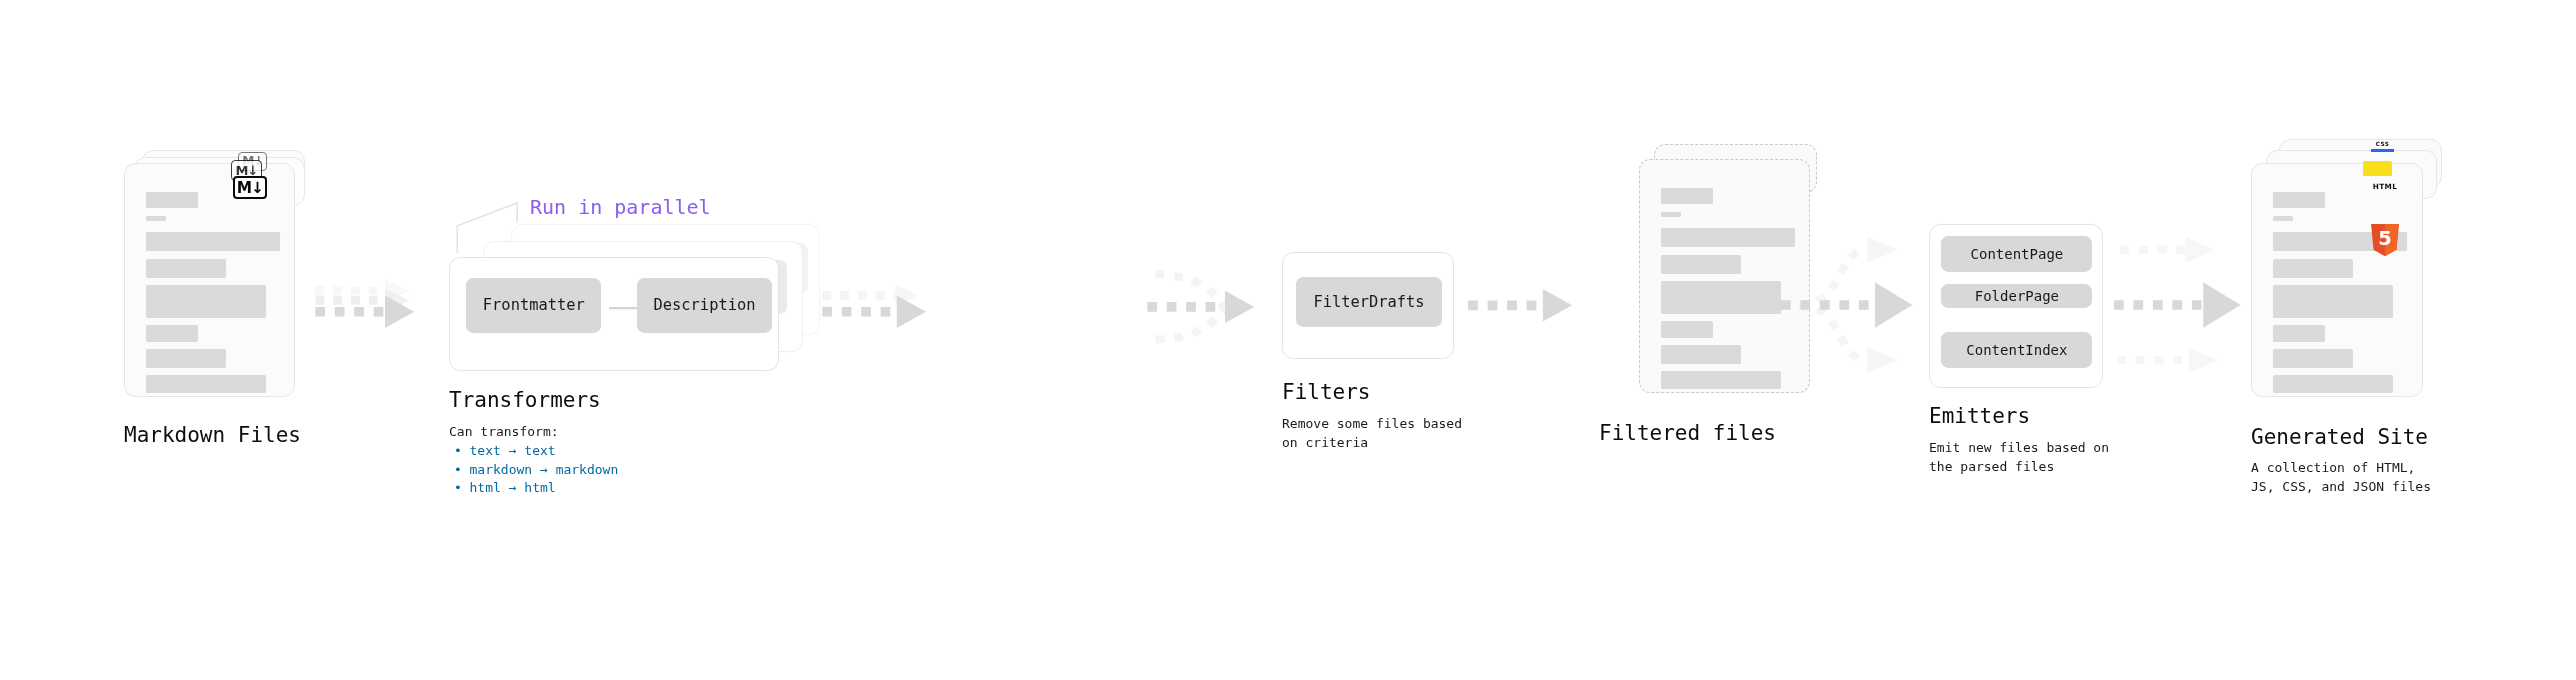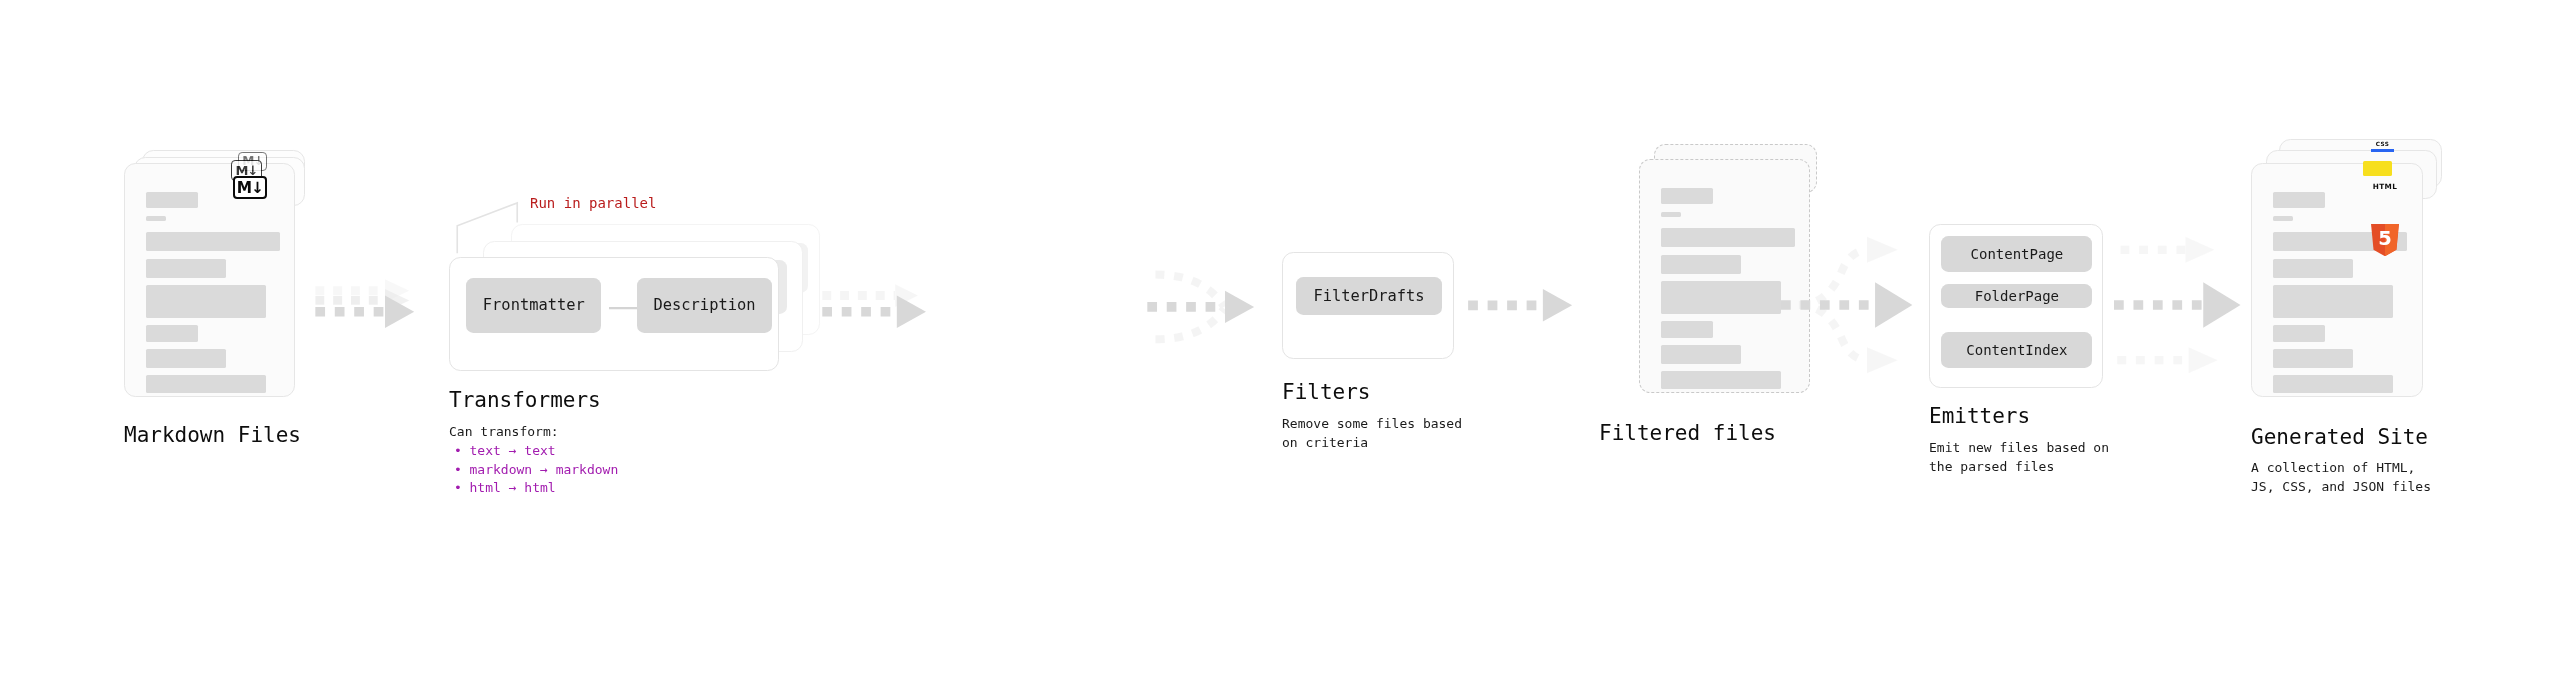--- a/index.html
+++ b/index.html
@@ -119,22 +119,22 @@
   }
   .subtitle {
     position: absolute;
     font-size: 13px;
     color: #1a1a1a;
     line-height: 18.7px;
     white-space: pre;
   }
   .annot {
     position: absolute;
-    font-size: 14px;
-    color: #b91c1c;
+    font-size: 20px;
+    color: #8b5cf6;
     white-space: nowrap;
   }
   .bullets { list-style: none; }
   .bullets li { white-space: pre; }
 
   svg { display: block; overflow: visible; }
 </style>
 </head>
 <body>
 
@@ -209,21 +209,21 @@
       <div class="pill" style="left:16.3px; top:19.5px; width:135px; height:55px; font-size:15.4px;">Frontmatter</div>
       <svg style="position:absolute; left:159px; top:42px;" width="81" height="16.3" viewBox="0 0 100 20">
         <line x1="0" y1="10" x2="72" y2="10" stroke="#d4d4d4" stroke-width="3"></line>
         <polygon points="72,3 86,10 72,17" fill="#d4d4d4"></polygon>
       </svg>
       <div class="pill" style="left:187px; top:19.5px; width:135px; height:55px; font-size:15.4px;">Description</div>
     </div>
 
     <div class="title" style="left:0px; top:193px;">Transformers</div>
     <div class="subtitle" style="left:0px; top:228px;">Can transform:</div>
-    <ul class="bullets" style="position:absolute; left:4.9px; top:247px; font-size:13px; color:#a21caf; line-height:18.7px;">
+    <ul class="bullets" style="position:absolute; left:4.9px; top:247px; font-size:13px; color:#0369a1; line-height:18.7px;">
       <li>• text → text</li>
       <li>• markdown → markdown</li>
       <li>• html → html</li>
     </ul>
   </div>
 
   <div class="node" style="left:822px; top:268px;">
     <svg width="114" height="81" viewBox="0 0 140 100">
       <g opacity="0.45">
         <line x1="0" y1="34" x2="90" y2="34" stroke="#e9e9e9" stroke-width="11" stroke-dasharray="11 11"></line>
@@ -241,21 +241,21 @@
         <path d="M10 18 Q 70 18 95 58" fill="none" stroke="#ebebeb" stroke-width="10" stroke-dasharray="11 12"></path>
         <path d="M10 98 Q 70 98 95 60" fill="none" stroke="#ebebeb" stroke-width="10" stroke-dasharray="11 12"></path>
       </g>
       <line x1="0" y1="58" x2="96" y2="58" stroke="#d8d8d8" stroke-width="12" stroke-dasharray="12 12"></line>
       <polygon points="96,38 132,58 96,78" fill="#d8d8d8"></polygon>
     </svg>
   </div>
 
   <div class="node" style="left:1282px; top:252px;">
     <div class="proc-box" style="left:0px; top:0px; width:172px; height:107px;">
-      <div class="pill" style="left:13px; top:24.4px; width:146px; height:38px; font-size:15.4px;">FilterDrafts</div>
+      <div class="pill" style="left:13px; top:24.4px; width:146px; height:50px; font-size:15.4px;">FilterDrafts</div>
     </div>
     <div class="title" style="left:0px; top:128px;">Filters</div>
     <div class="subtitle" style="left:0px; top:163px;">Remove some files based
 on criteria</div>
   </div>
 
   <div class="node" style="left:1468px; top:276px;">
     <svg width="114" height="65" viewBox="0 0 140 80">
       <line x1="0" y1="36" x2="92" y2="36" stroke="#d8d8d8" stroke-width="12" stroke-dasharray="12 12"></line>
       <polygon points="92,16 128,36 92,56" fill="#d8d8d8"></polygon>

